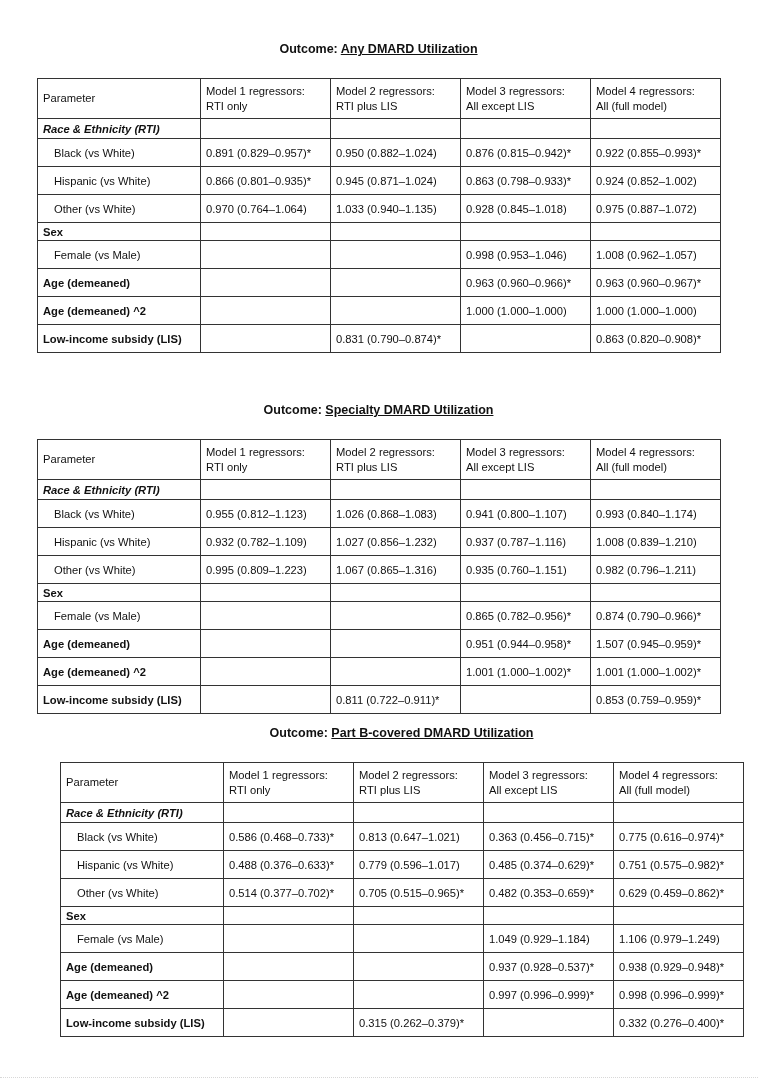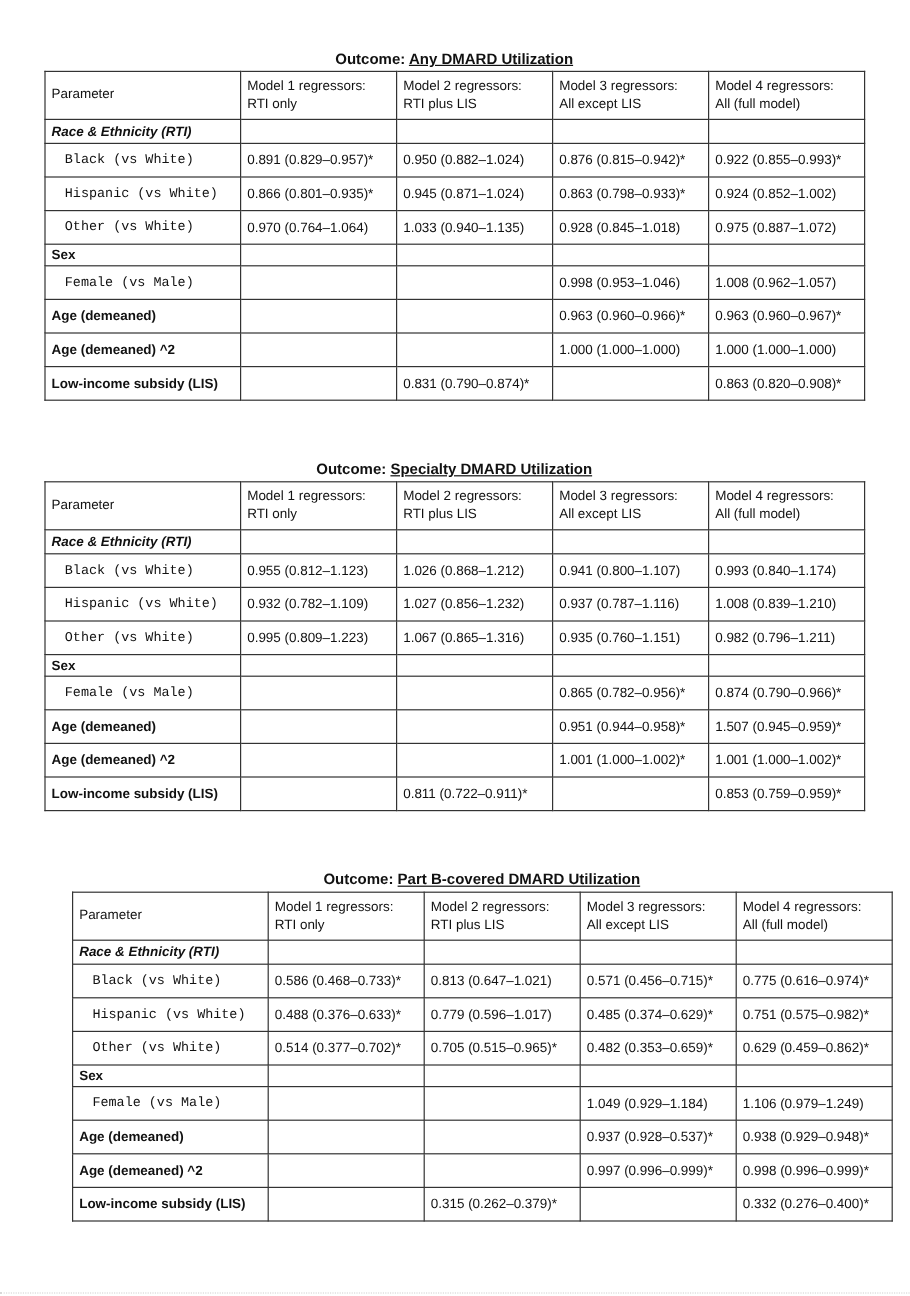--- a/index.html
+++ b/index.html
@@ -1,29 +1,29 @@
 <!DOCTYPE html>
 <html><head>
 <meta charset="utf-8">
 <style>
   html, body { margin: 0; padding: 0; background: #ffffff; }
   body { width: 758px; height: 1080px; position: relative; overflow: hidden;
          font-family: "Liberation Sans", "DejaVu Sans", sans-serif; color: #111; }
   .section { position: absolute; left: 37px; width: 683px; }
   .outcome-title { text-align: center; font-weight: bold; font-size: 12.5px; height: 20px; line-height: 20px; }
   .outcome-title .u { text-decoration: underline; margin-top: 32px; }
-  table { border-collapse: collapse; width: 683px; table-layout: fixed; }
+  table { border-collapse: collapse; width: 683px; table-layout: fixed; margin-top: 19px; }
   td { border: 1px solid #333; font-size: 11.2px; padding: 0 5px; vertical-align: middle; white-space: nowrap; }
   col.c0 { width: 163px; } col.c1 { width: 130px; } col.c2 { width: 130px; } col.c3 { width: 130px; } col.c4 { width: 130px; }
   tr.hdr td { height: 39px; line-height: 15px; white-space: normal; }
   tr.grp td { height: 19px; font-style: italic; }
   tr.grp-sm td { height: 17px; }
   tr.row td { height: 27px; }
   .bold { font-weight: bold; }
-  .indent { padding-left: 16px; font-family: Liberation Mono, monospace; }
+  .indent { padding-left: 16px; }
   .bottom-dots { position: absolute; left: 0; right: 0; top: 1077px; border-top: 1px dotted #d8d8d8; }
 </style>
 </head>
 <body>
 
 <div id="sections">
   <div class="section" style="top: 39px;">
     <div class="outcome-title"><span>Outcome: </span><span class="u">Any DMARD Utilization</span></div>
     <table>
       <colgroup>
@@ -101,21 +101,21 @@
         <td class="bold">Low-income subsidy (LIS)</td>
         <td></td>
         <td>0.831 (0.790–0.874)*</td>
         <td></td>
         <td>0.863 (0.820–0.908)*</td>
       </tr>
     </tbody>
       </table>
   </div>
 
-  <div class="section" style="top: 381px;">
+  <div class="section" style="top: 400px;">
     <div class="outcome-title"><span>Outcome: </span><span class="u">Specialty DMARD Utilization</span></div>
     <table>
       <colgroup>
           <col class="c0">
           <col class="c1">
           <col class="c2">
           <col class="c3">
           <col class="c4">
         </colgroup>
       <tbody>
@@ -129,21 +129,21 @@
       <tr class="grp">
         <td class="bold">Race &amp; Ethnicity (RTI)</td>
         <td></td>
             <td></td>
             <td></td>
             <td></td>
       </tr>
       <tr class="row">
         <td class="indent">Black (vs White)</td>
         <td>0.955 (0.812–1.123)</td>
-        <td>1.026 (0.868–1.212)</td>
+        <td>1.026 (0.868–1.083)</td>
         <td>0.941 (0.800–1.107)</td>
         <td>0.993 (0.840–1.174)</td>
       </tr>
       <tr class="row">
         <td class="indent">Hispanic (vs White)</td>
         <td>0.932 (0.782–1.109)</td>
         <td>1.027 (0.856–1.232)</td>
         <td>0.937 (0.787–1.116)</td>
         <td>1.008 (0.839–1.210)</td>
       </tr>
@@ -215,21 +215,21 @@
         <td class="bold">Race &amp; Ethnicity (RTI)</td>
         <td></td>
             <td></td>
             <td></td>
             <td></td>
       </tr>
       <tr class="row">
         <td class="indent">Black (vs White)</td>
         <td>0.586 (0.468–0.733)*</td>
         <td>0.813 (0.647–1.021)</td>
-        <td>0.571 (0.456–0.715)*</td>
+        <td>0.363 (0.456–0.715)*</td>
         <td>0.775 (0.616–0.974)*</td>
       </tr>
       <tr class="row">
         <td class="indent">Hispanic (vs White)</td>
         <td>0.488 (0.376–0.633)*</td>
         <td>0.779 (0.596–1.017)</td>
         <td>0.485 (0.374–0.629)*</td>
         <td>0.751 (0.575–0.982)*</td>
       </tr>
       <tr class="row">

